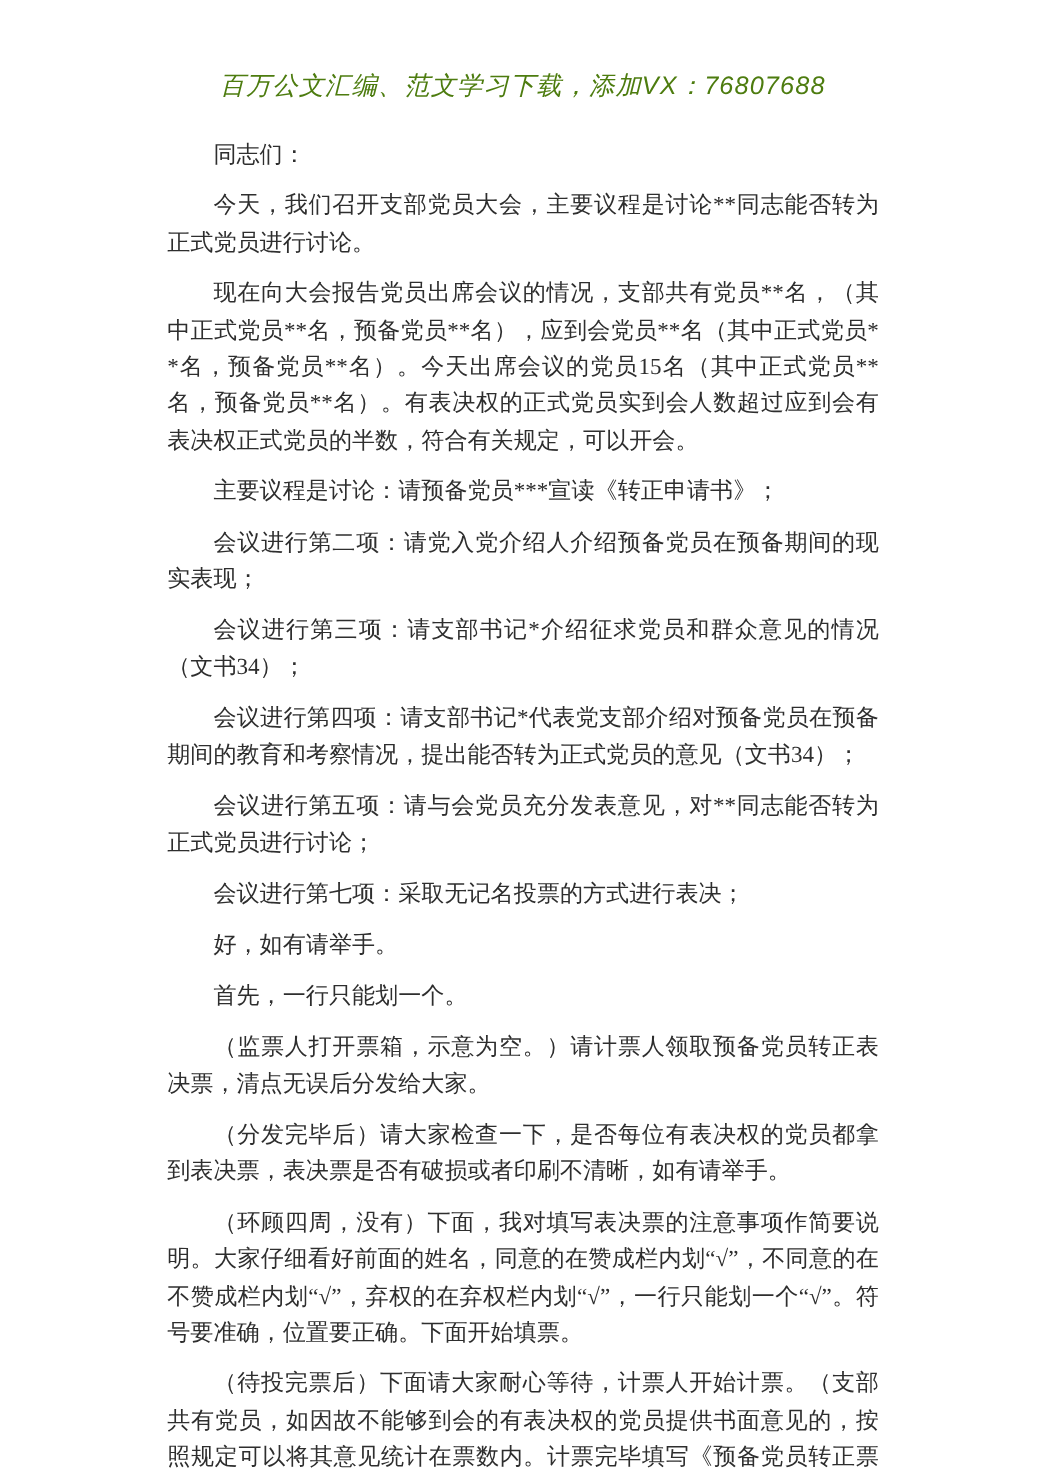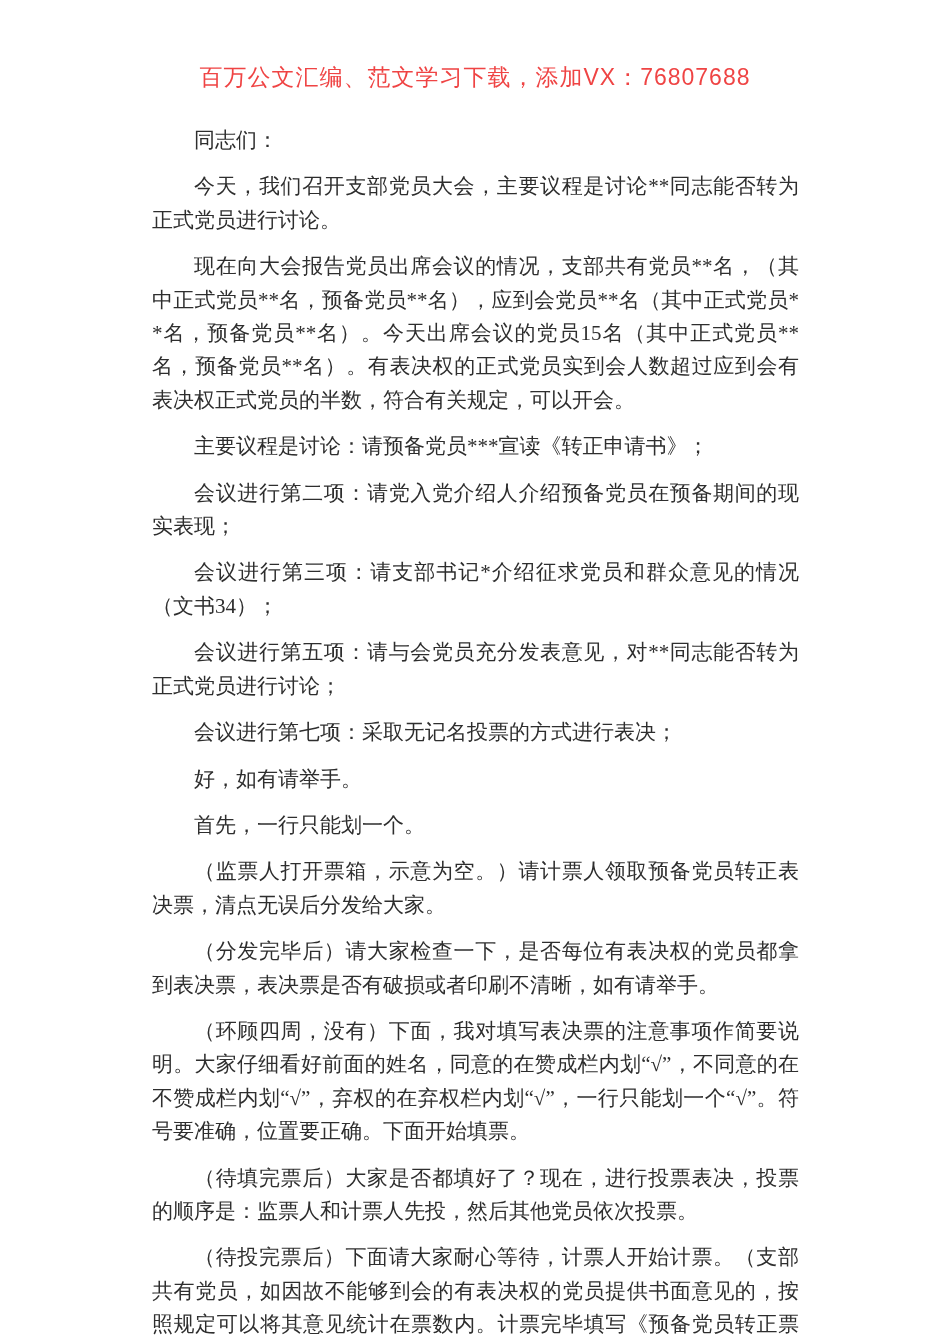--- a/index.html
+++ b/index.html
@@ -33,32 +33,32 @@
   .doc-body p {
     text-indent: 2em;
     margin: 13px;
     word-break: break-all;
   }
 </style>
 </head>
 <body>
 
 <div class="page" style="background: rgb(255, 255, 255);">
-  <div class="promo-header" style="color: #ef4444;">百万公文汇编、范文学习下载，添加VX：76807688</div>
+  <div class="promo-header" style="color: #4d7c0f; font-style: italic;">百万公文汇编、范文学习下载，添加VX：76807688</div>
   <div class="doc-body" style="color: rgb(46, 46, 46);">
       <p>同志们：</p>
       <p>今天，我们召开支部党员大会，主要议程是讨论**同志能否转为正式党员进行讨论。</p>
       <p>现在向大会报告党员出席会议的情况，支部共有党员**名，（其中正式党员**名，预备党员**名），应到会党员**名（其中正式党员**名，预备党员**名）。今天出席会议的党员15名（其中正式党员**名，预备党员**名）。有表决权的正式党员实到会人数超过应到会有表决权正式党员的半数，符合有关规定，可以开会。</p>
       <p>主要议程是讨论：请预备党员***宣读《转正申请书》；</p>
       <p>会议进行第二项：请党入党介绍人介绍预备党员在预备期间的现实表现；</p>
       <p>会议进行第三项：请支部书记*介绍征求党员和群众意见的情况（文书34）；</p>
+      <p>会议进行第四项：请支部书记*代表党支部介绍对预备党员在预备期间的教育和考察情况，提出能否转为正式党员的意见（文书34）；</p>
       <p>会议进行第五项：请与会党员充分发表意见，对**同志能否转为正式党员进行讨论；</p>
       <p>会议进行第七项：采取无记名投票的方式进行表决；</p>
       <p>好，如有请举手。</p>
       <p>首先，一行只能划一个。</p>
       <p>（监票人打开票箱，示意为空。）请计票人领取预备党员转正表决票，清点无误后分发给大家。</p>
       <p>（分发完毕后）请大家检查一下，是否每位有表决权的党员都拿到表决票，表决票是否有破损或者印刷不清晰，如有请举手。</p>
       <p>（环顾四周，没有）下面，我对填写表决票的注意事项作简要说明。大家仔细看好前面的姓名，同意的在赞成栏内划“√”，不同意的在不赞成栏内划“√”，弃权的在弃权栏内划“√”，一行只能划一个“√”。符号要准确，位置要正确。下面开始填票。</p>
-      <p>（待填完票后）大家是否都填好了？现在，进行投票表决，投票的顺序是：监票人和计票人先投，然后其他党员依次投票。</p>
       <p>（待投完票后）下面请大家耐心等待，计票人开始计票。（支部共有党员，如因故不能够到会的有表决权的党员提供书面意见的，按照规定可以将其意见统计在票数内。计票完毕填写《预备党员转正票决情况汇总表》并交给监票人）</p>
       <p>下面请监票人公布表决结果。（监票人宣读《预备党员转正票决情况汇总表》）</p>
     </div>
 </div>
 
 </body></html>

